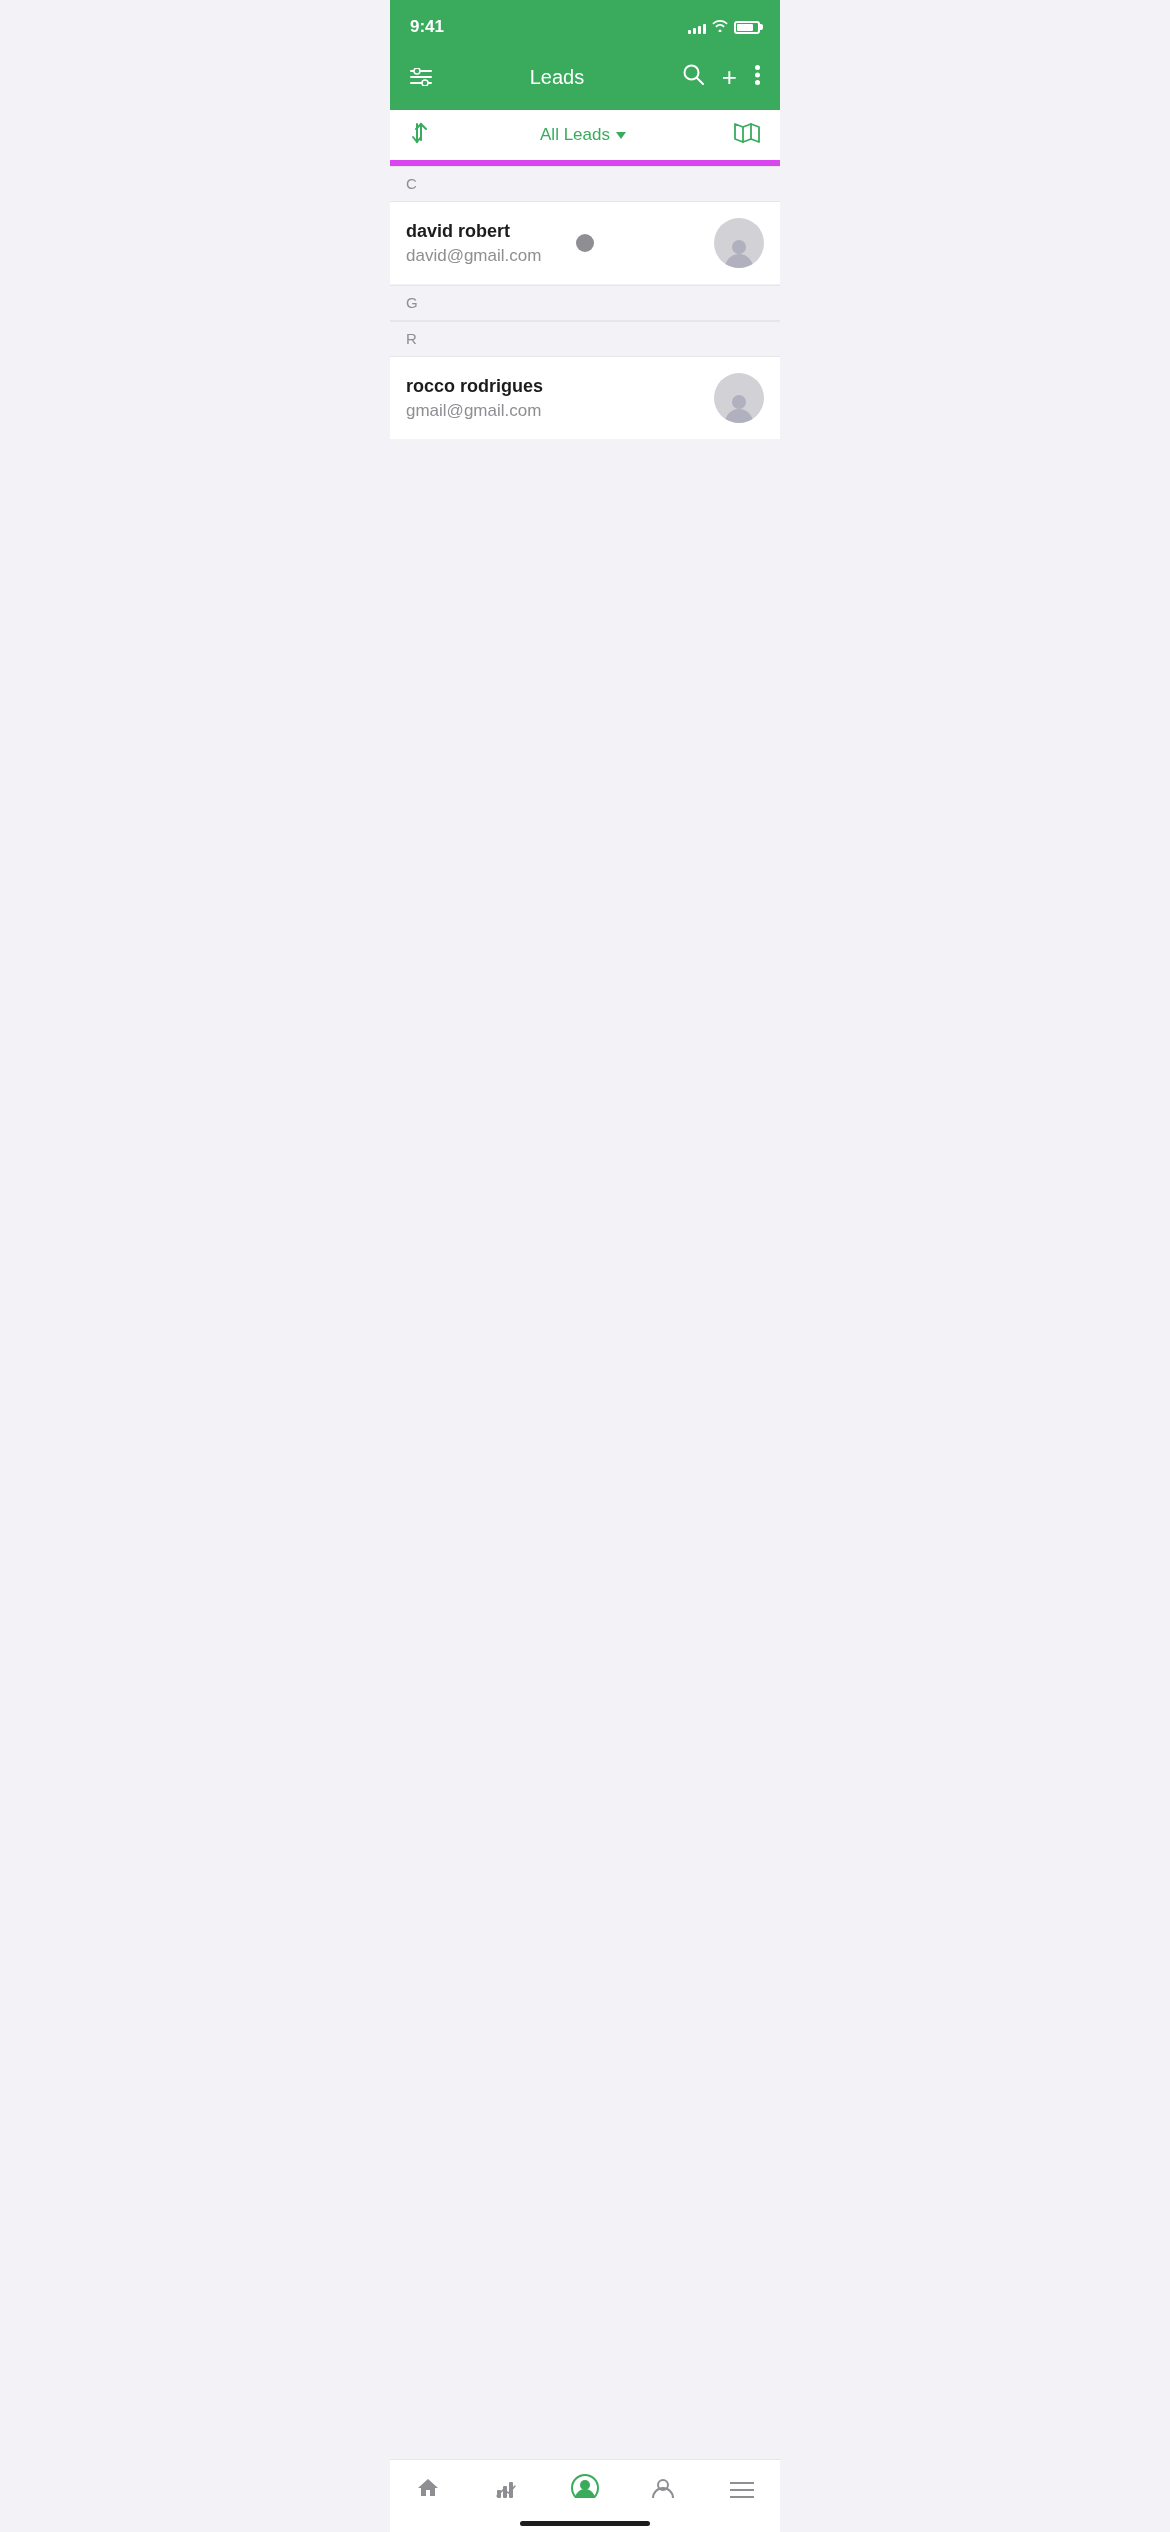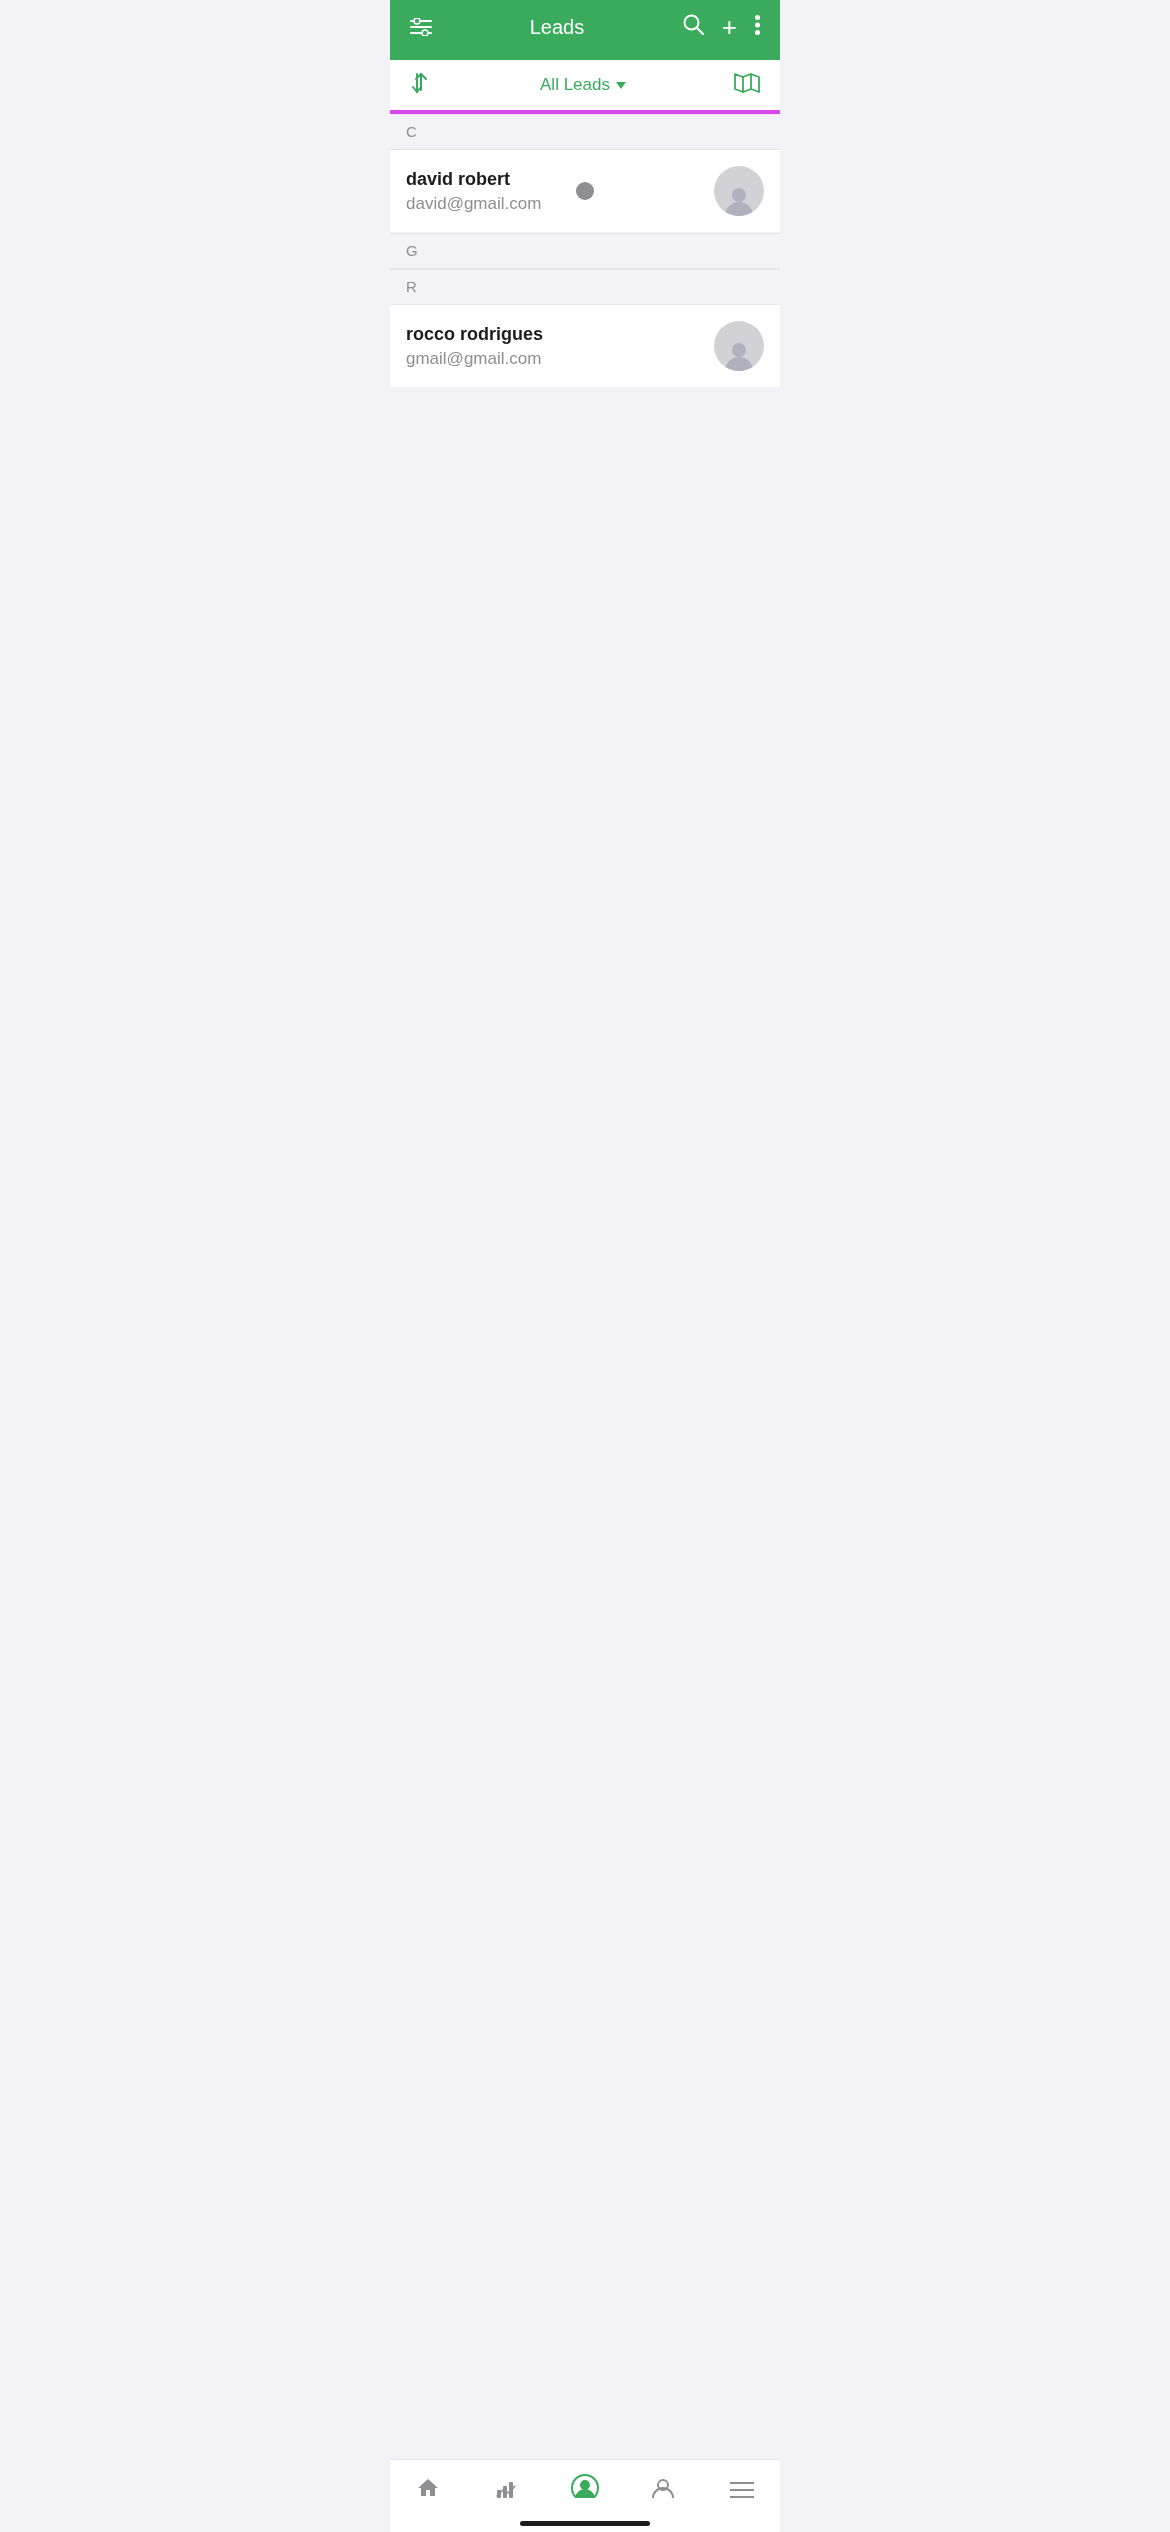--- a/index.html
+++ b/index.html
@@ -114,21 +114,21 @@
       gap: 18px;
     }
 
     
     .filter-bar {
       background: white;
       display: flex;
       align-items: center;
       justify-content: space-between;
       padding: 12px 20px;
-      border-bottom: 4px solid #d946ef;
+      border-bottom: 6px solid #d946ef;
     }
 
     .filter-label {
       color: #3aab5c;
       font-size: 17px;
       display: flex;
       align-items: center;
       gap: 6px;
     }
 
@@ -245,20 +245,44 @@
       flex-direction: column;
       min-height: 100vh;
       padding-bottom: 120px;
     }
   </style>
 </head>
 <body>
 
 <div class="page-wrapper">
 
+  <div class="status-bar">
+    <span class="status-time">9:41</span>
+    <div class="status-icons">
+
+      <div class="signal-bars">
+        <div class="signal-bar" style="height: 4px;"></div>
+        <div class="signal-bar" style="height: 6px;"></div>
+        <div class="signal-bar" style="height: 8px;"></div>
+        <div class="signal-bar" style="height: 10px;"></div>
+      </div>
+
+      <span class="wifi-icon">
+        <svg width="16" height="12" viewBox="0 0 16 12" fill="white">
+          <path d="M8 9.5a1.5 1.5 0 1 0 0 3 1.5 1.5 0 0 0 0-3z"></path>
+          <path d="M4.5 7.5C5.7 6.3 6.8 5.7 8 5.7s2.3.6 3.5 1.8l1.2-1.2C11.2 4.8 9.7 4 8 4s-3.2.8-4.7 2.3z"></path>
+          <path d="M1.5 4.5C3.3 2.7 5.5 1.7 8 1.7s4.7 1 6.5 2.8l1.2-1.2C13.5 1.2 11 0 8 0S2.5 1.2.3 3.3z"></path>
+        </svg>
+      </span>
+
+      <div class="battery-icon">
+        <div class="battery-fill"></div>
+      </div>
+    </div>
+  </div>
 
   <div class="header">
     <div class="header-left">
       <div style="display:flex;flex-direction:column;gap:4px;cursor:pointer;">
         <div style="display:flex;align-items:center;gap:4px;">
           <svg width="22" height="18" viewBox="0 0 22 18" fill="none">
             <line x1="1" y1="3" x2="21" y2="3" stroke="white" stroke-width="2" stroke-linecap="round"></line>
             <line x1="1" y1="9" x2="21" y2="9" stroke="white" stroke-width="2" stroke-linecap="round"></line>
             <line x1="1" y1="15" x2="21" y2="15" stroke="white" stroke-width="2" stroke-linecap="round"></line>
             <circle cx="7" cy="3" r="3" fill="#3aab5c" stroke="white" stroke-width="1.5"></circle>

